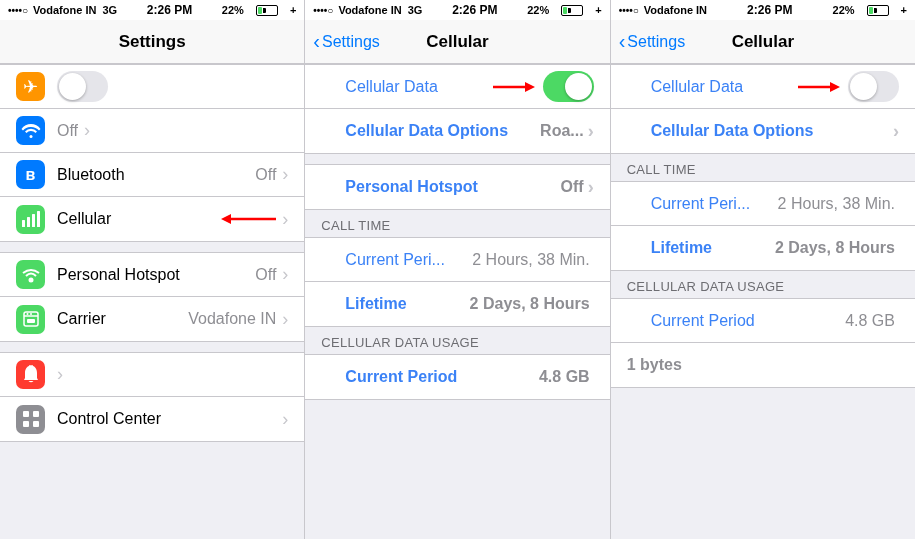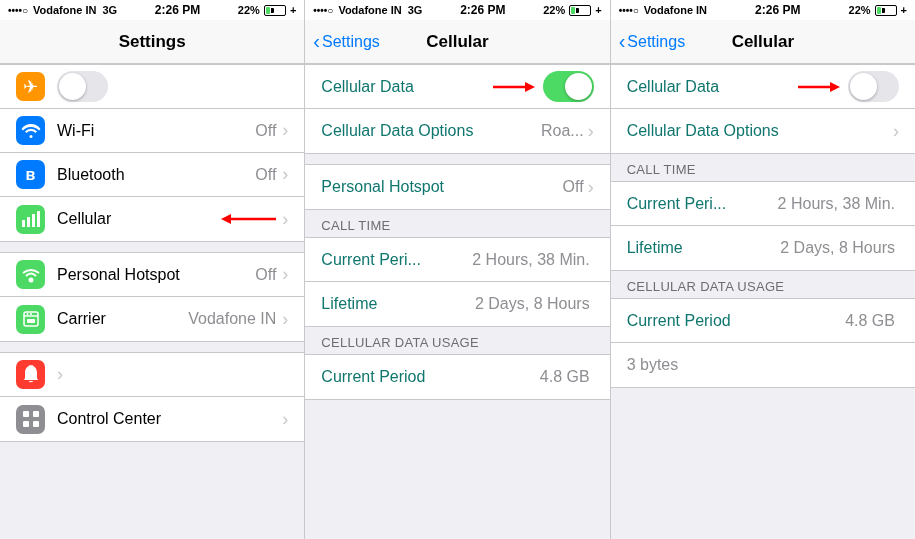--- a/index.html
+++ b/index.html
@@ -37,21 +37,21 @@
       align-items: center;
       justify-content: space-between;
       padding: 0 8px;
       font-size: 11px;
       font-weight: 600;
       color: #000;
       border-bottom: none;
     }
 
     .status-left { display: flex; align-items: center; gap: 3px; }
-    .status-right { display: flex; align-items: center; gap: 4px; }
+    .status-right { display: flex; align-items: center; gap: 12px; }
     .battery-body {
       width: 22px;
       height: 11px;
       border: 1.5px solid #000;
       border-radius: 2px;
       position: relative;
       display: flex;
       align-items: center;
     }
     .battery-fill {
@@ -198,26 +198,27 @@
 
     .plain-item {
       display: flex;
       align-items: center;
       padding: 0 16px;
       height: 44px;
       border-bottom: 1px solid #c8c7cc;
       background: #fff;
     }
 
-    .plain-item:last-child { border-bottom: none; }
+    .plain-item:last-child { border-bottom: none; font-weight: bold; }
 
     .plain-label {
       flex: 1;
       font-size: 16px;
-      color: #0f766e;
+      color: #3b82f6;
+      margin-left: 24px;
     }
 
     .plain-value {
       font-size: 16px;
       color: #8e8e93;
       margin-right: 4px;
     }
 
     .plain-chevron {
       color: #c7c7cc;
@@ -272,21 +273,20 @@
         </div>
 
         <div class="settings-item">
           <div class="settings-icon icon-wifi" style="font-size:14px;">
             <svg width="20" height="16" viewBox="0 0 20 16" fill="none">
               <path d="M10 12a1.5 1.5 0 1 1 0 3 1.5 1.5 0 0 1 0-3z" fill="white"></path>
               <path d="M10 8c1.8 0 3.4.8 4.5 2L16 8.5A8 8 0 0 0 4 8.5L5.5 10A5.5 5.5 0 0 1 10 8z" fill="white"></path>
               <path d="M10 4c3.2 0 6 1.4 8 3.6L19.5 6A11.5 11.5 0 0 0 .5 6L2 7.6A9.5 9.5 0 0 1 10 4z" fill="white"></path>
             </svg>
           </div>
-          <span class="settings-label">Wi-Fi</span>
           <span class="settings-value">Off</span>
           <span class="settings-chevron">›</span>
         </div>
 
         <div class="settings-item">
           <div class="settings-icon icon-bluetooth" style="font-weight:bold; font-size:16px;">ʙ</div>
           <span class="settings-label">Bluetooth</span>
           <span class="settings-value">Off</span>
           <span class="settings-chevron">›</span>
         </div>
@@ -520,20 +520,20 @@
       </div>
 
       <div>
         <div class="section-header-text">CELLULAR DATA USAGE</div>
         <div class="settings-group" style="margin-top:0;">
           <div class="plain-item">
             <span class="plain-label">Current Period</span>
             <span class="plain-value">4.8 GB</span>
           </div>
           <div class="plain-item" style="border-bottom:none;">
-            <span class="plain-value">3 bytes</span>
+            <span class="plain-value">1 bytes</span>
           </div>
         </div>
       </div>
     </div>
   </div>
 
 </div>
 
 </body></html>

